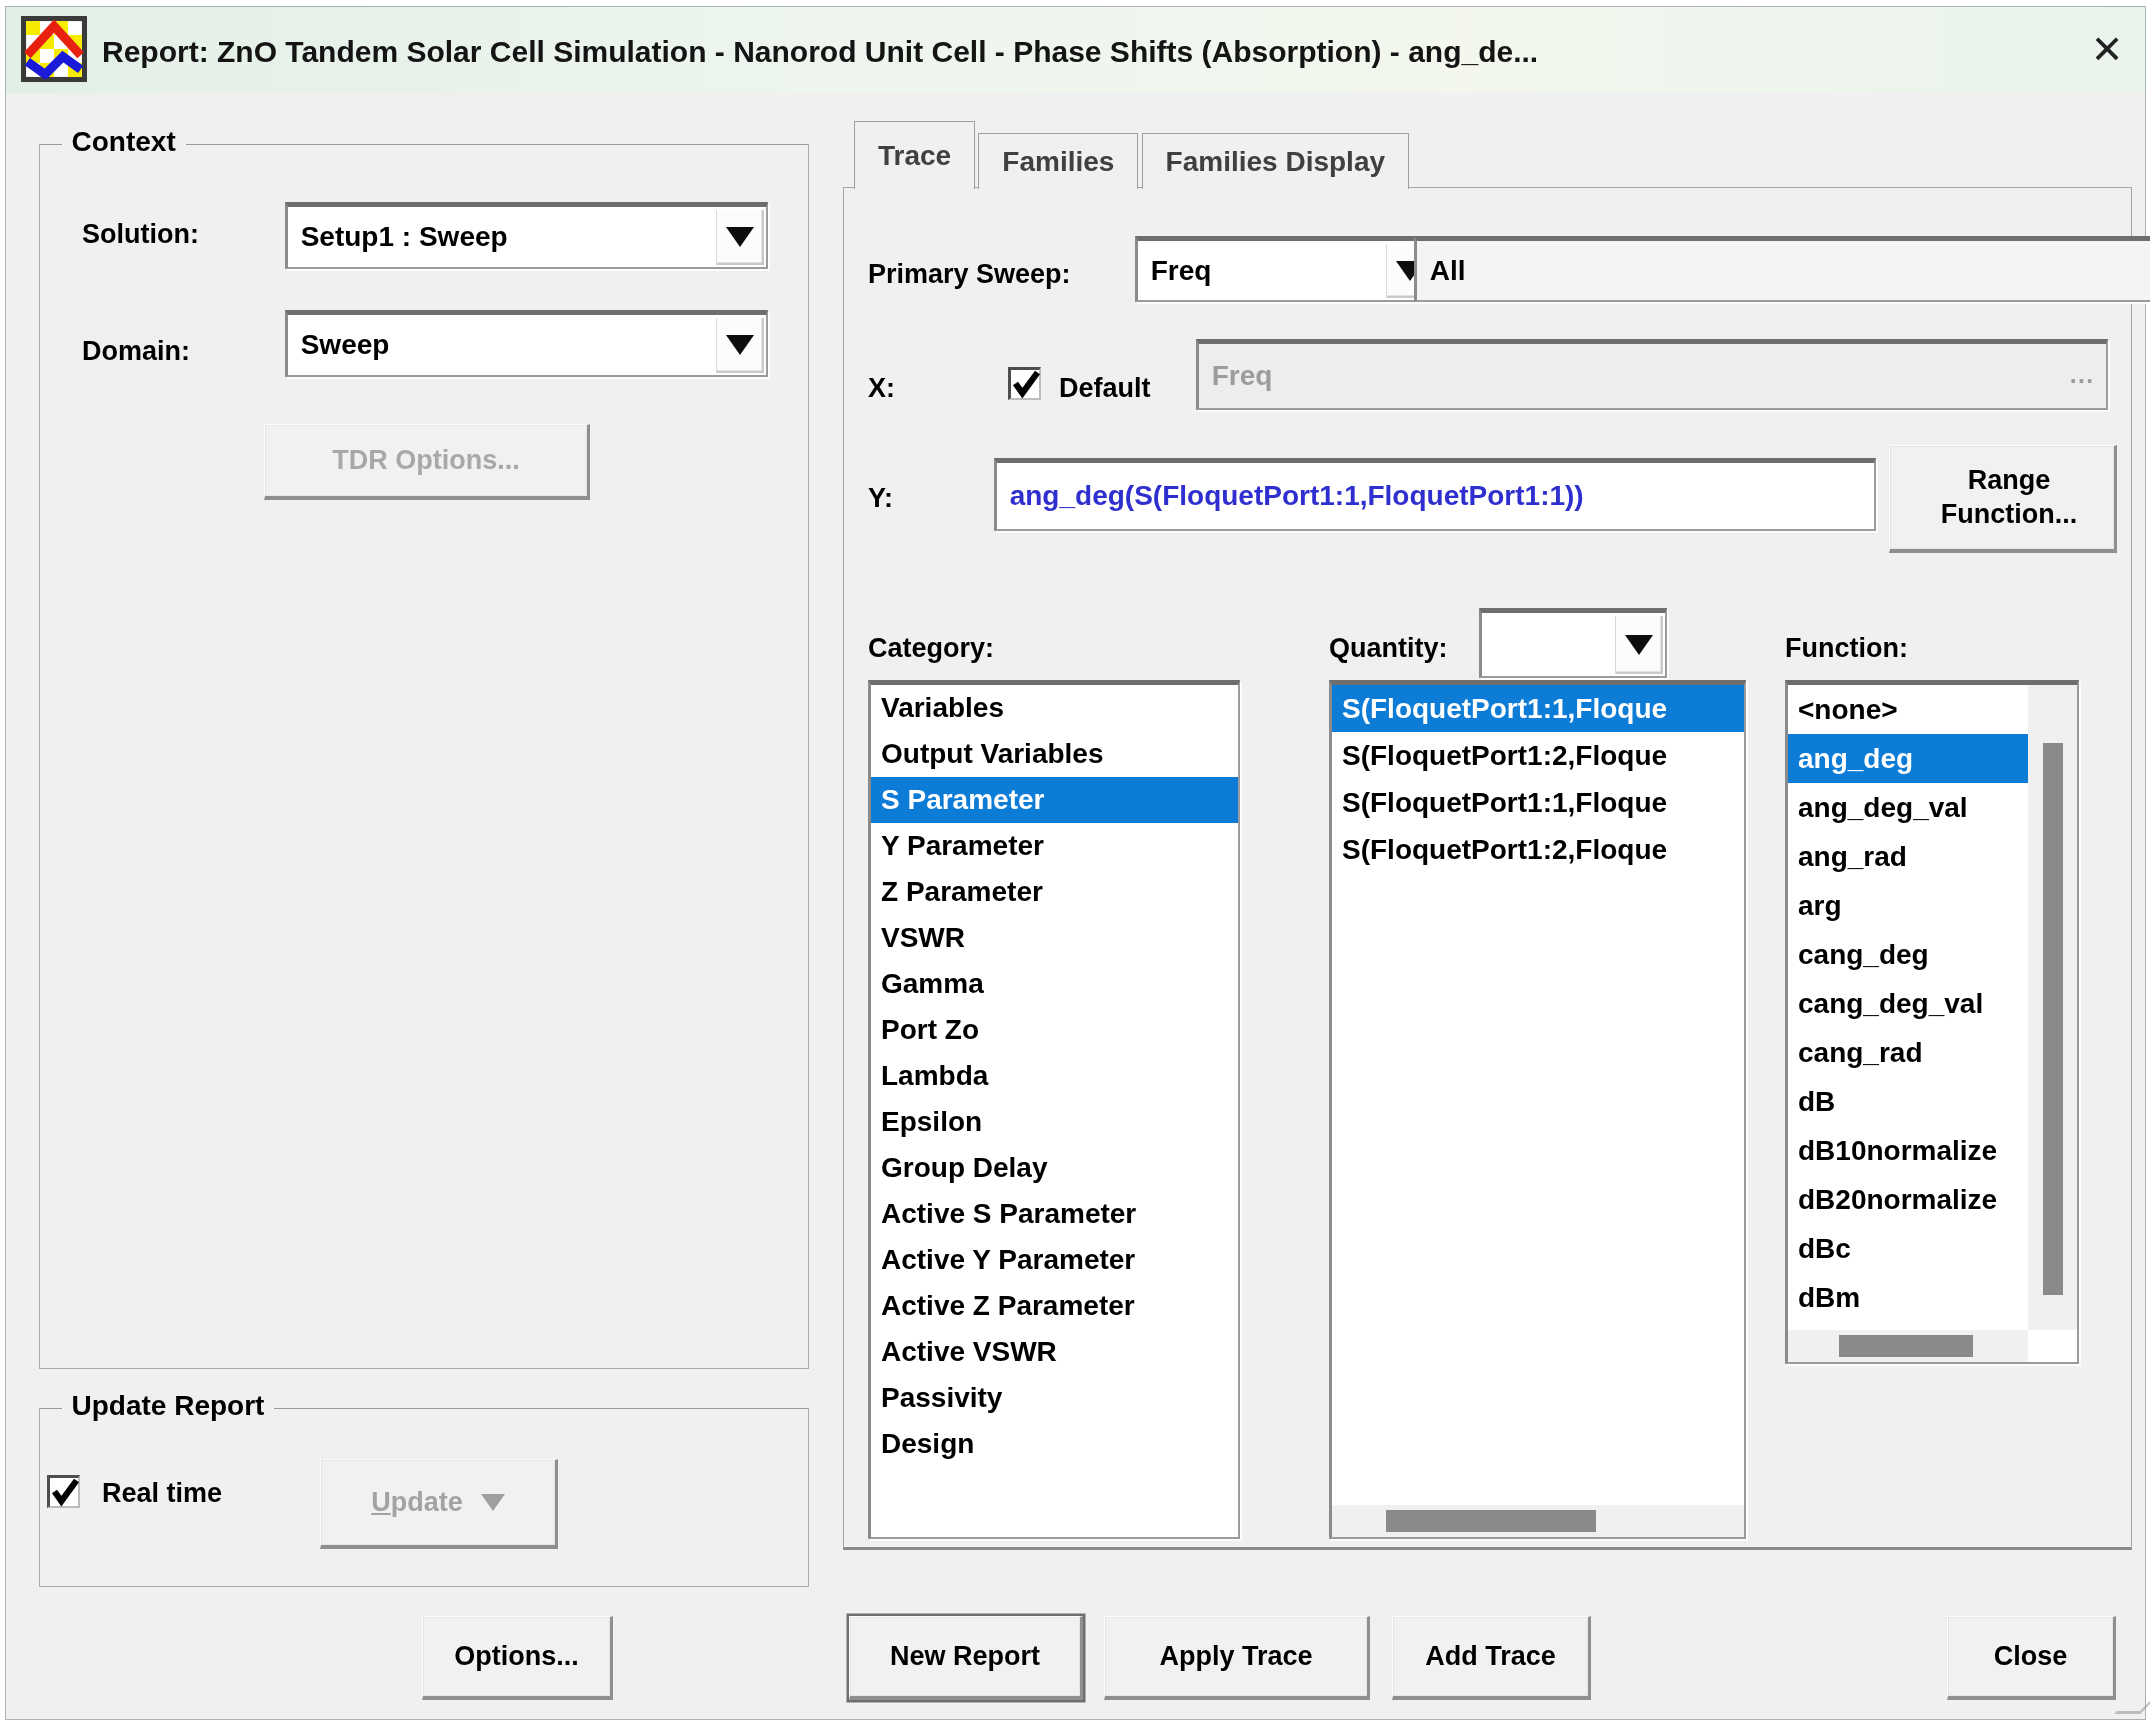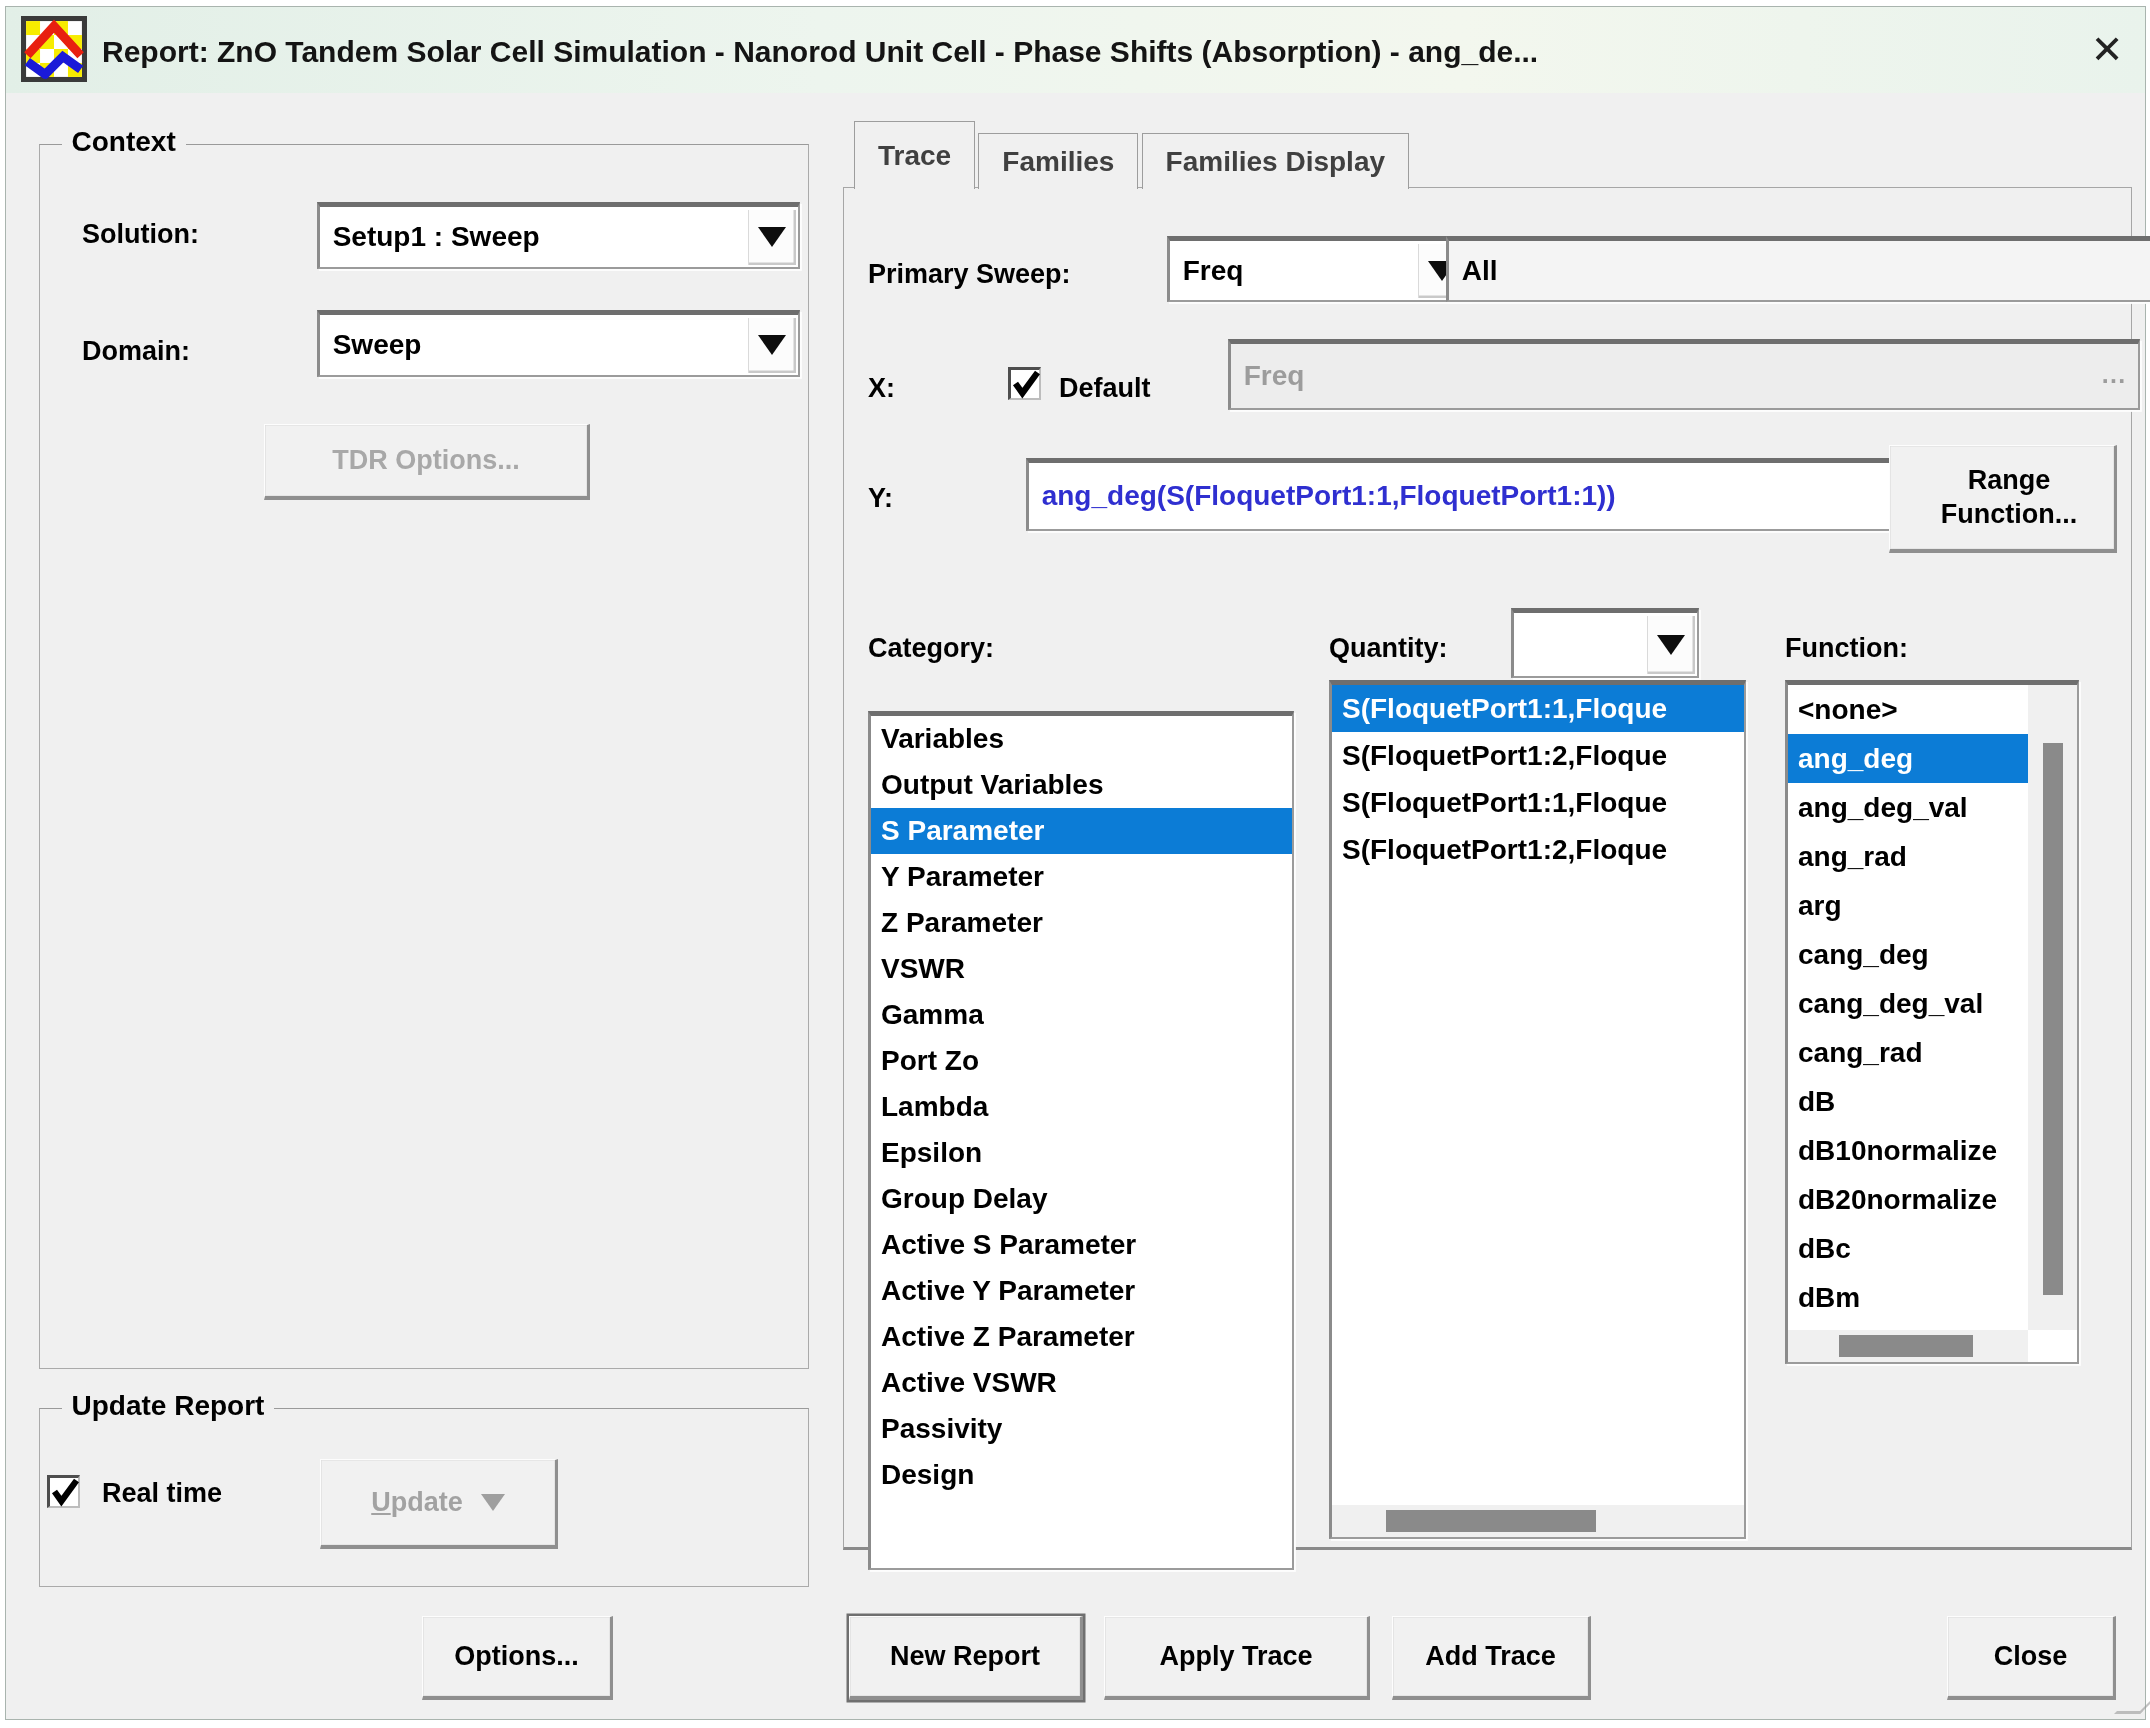--- a/index.html
+++ b/index.html
@@ -22,21 +22,21 @@
   .lbl{position:absolute;font-size:27px;font-weight:600;color:#000;white-space:nowrap;}
 
   
   .groupbox{position:absolute;border:1.9px solid #aaaaaa;border-top-color:#9a9a9a;padding-left:10px;}
   .groupbox .legend{position:absolute;top:-19px;left:21.5px;background:#f0f0f0;
                     padding:0 10px;font-size:28px;font-weight:600;color:#000;}
 
   
   .sunken{position:absolute;background:#fff;box-sizing:border-box;
           border:2.5px solid #9b9b9b;border-top:5.7px solid #6e6e6e;border-left:3.2px solid #8b8b8b;
-          box-shadow:1.9px 1.9px 0 #fdfdfd;margin-left:32px;}
+          box-shadow:1.9px 1.9px 0 #fdfdfd;}
   .field-text{position:absolute;left:12.7px;top:0;bottom:0;display:flex;align-items:center;
               font-size:28px;font-weight:600;color:#000;white-space:nowrap;overflow:hidden;}
   .combo-arrow{position:absolute;right:2.5px;top:2.5px;bottom:2.5px;width:47px;background:#fcfcfc;
                border-left:1.3px solid #dadada;box-shadow:inset -2.5px -2.5px 0 #c9c9c9;
                display:flex;align-items:center;justify-content:center;}
   .tri{width:0;height:0;border-left:14.6px solid transparent;border-right:14.6px solid transparent;
        border-top:20px solid #0d0d0d;}
   .tri.gray{border-top-color:#9f9f9f;}
   .dots{position:absolute;right:11.4px;top:0;bottom:3.8px;display:flex;align-items:center;
         font-size:25px;font-weight:700;letter-spacing:1.3px;}
@@ -194,21 +194,21 @@
   <div class="lbl" style="left:862px;top:626px;z-index:2;">Category:</div>
   <div class="lbl" style="left:1323px;top:626px;z-index:2;">Quantity:</div>
   <div class="sunken" style="left:1473px;top:601px;width:188px;height:70px;z-index:2;">
     <div class="field-text"></div>
     <div class="combo-arrow">
           <div class="tri"></div>
         </div>
   </div>
   <div class="lbl" style="left:1779px;top:626px;z-index:2;">Function:</div>
 
-  <div id="cat-list" class="listbox rows73" style="left:862px;top:704px;width:426px;height:859px;z-index:2;">
+  <div id="cat-list" class="listbox rows73" style="left:862px;top:673px;width:372px;height:859px;z-index:2;">
         <div class="li">Variables</div>
         <div class="li">Output Variables</div>
         <div class="li sel">S Parameter</div>
         <div class="li">Y Parameter</div>
         <div class="li">Z Parameter</div>
         <div class="li">VSWR</div>
         <div class="li">Gamma</div>
         <div class="li">Port Zo</div>
         <div class="li">Lambda</div>
         <div class="li">Epsilon</div>

